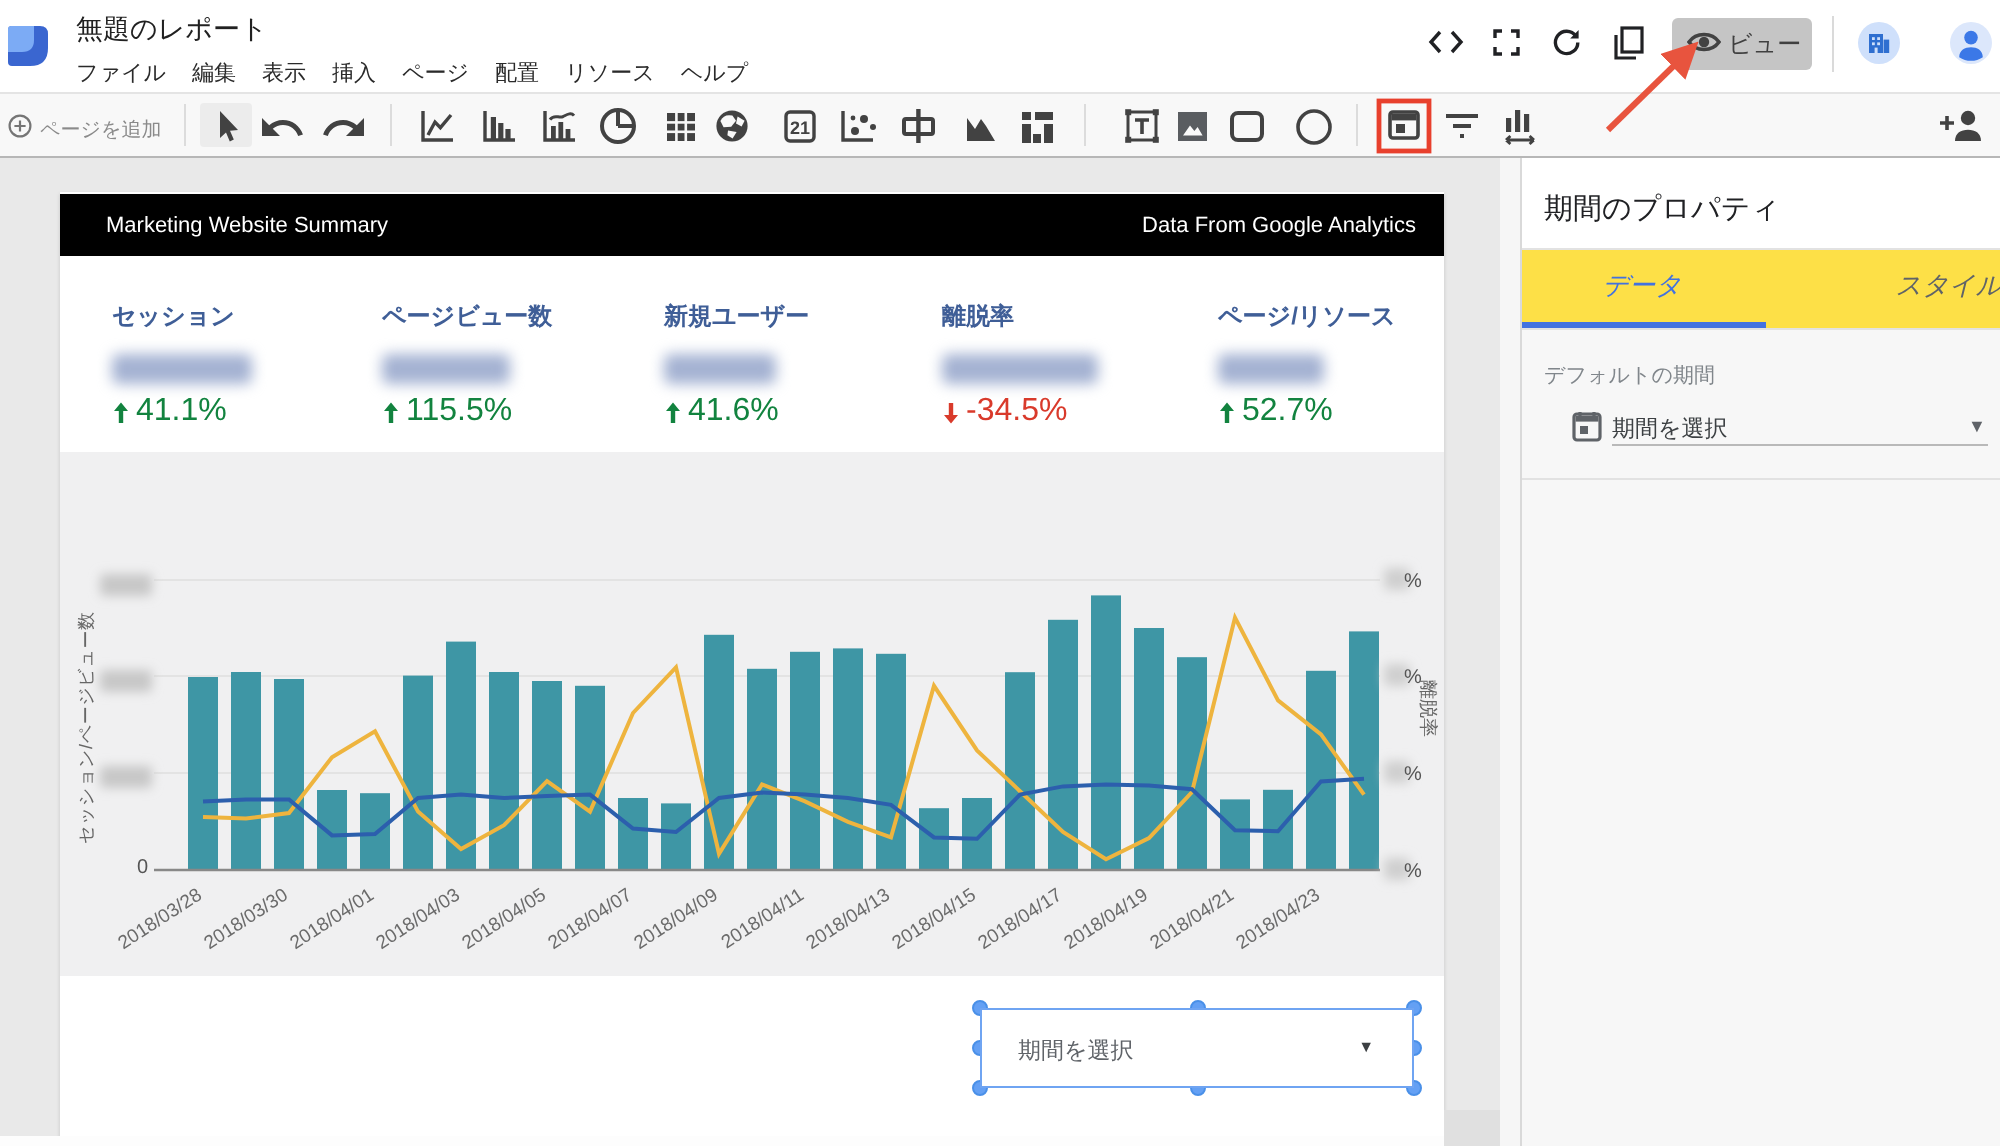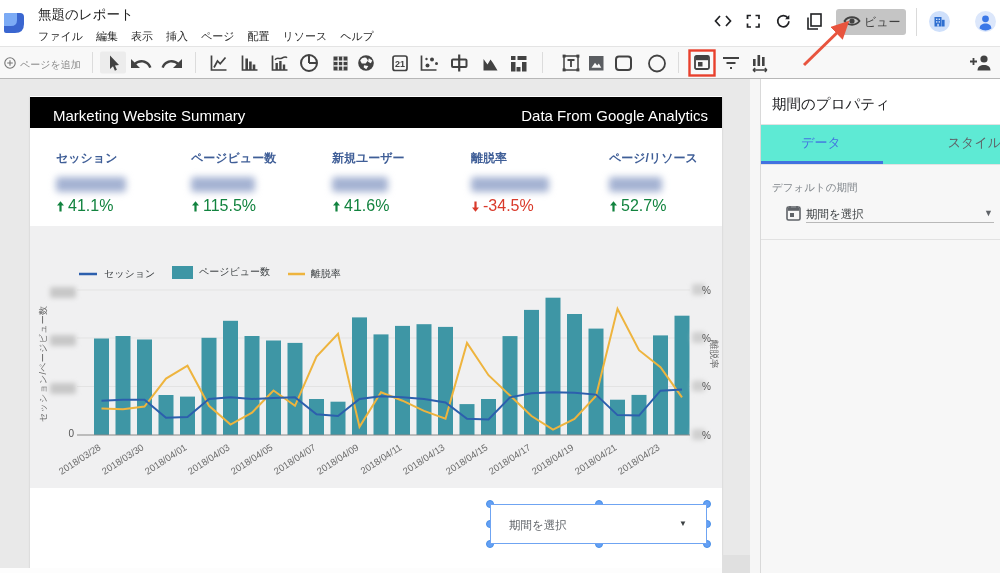--- a/index.html
+++ b/index.html
@@ -10,21 +10,21 @@
 #title{left:38px;top:6px;font-size:13.5px;color:#212121;}
 #menu{left:38px;top:29px;font-size:11px;color:#2a2a2a;}
 #menu span{margin-right:13px;}
 
 #toolbar{left:0;top:47px;width:1000px;height:31px;background:#f8f8f8;border-bottom:1px solid #b7b7b7;}
 .tdiv{position:absolute;top:5px;width:1px;height:21px;background:#dcdcdc;}
 #addpage{left:20px;top:11px;font-size:10px;color:#8a8a8a;}
 
 #canvas{left:0;top:79px;width:1000px;height:494px;background:#e9e9e9;}
 #page{left:30px;top:17px;width:692px;height:473px;background:#fff;box-shadow:0 1px 2px rgba(0,0,0,.15);}
-#phead{left:0;top:1px;width:692px;height:31px;background:#000;color:#fff;font-size:15px;}
+#phead{left:0;top:1px;width:692px;height:31px;background:#000;color:#fff;font-size:11px;}
 #phead .l{position:absolute;left:23px;top:10px;}
 #phead .r{position:absolute;right:14px;top:10px;}
 
 .sc{position:absolute;top:54px;width:135px;}
 .sc .lb{font-size:12px;color:#3f5e97;font-weight:bold;}
 .sc .val{margin-top:10px;height:15px;border-radius:3px;background:#a4b2d2;filter:blur(3.5px);}
 .sc .dl{margin-top:5px;font-size:16px;color:#12833f;display:flex;align-items:center;}
 .sc .dl.red{color:#d93a2b;}
 
 #chart{left:0;top:130px;width:692px;height:262px;background:#f0f0f1;}
@@ -34,21 +34,21 @@
 #rlab{position:absolute;left:690px;top:114px;transform-origin:0 0;transform:rotate(90deg);font-size:9.5px;color:#666;white-space:nowrap;}
 
 #dctl{left:460px;top:408px;width:217px;height:40px;background:#fff;border:1px solid #6fa4f2;box-sizing:border-box;}
 #dctl .txt{position:absolute;left:18px;top:13px;font-size:11.5px;color:#5f6368;}
 #dctl .car{position:absolute;right:19px;top:14px;font-size:8px;color:#3c4043;}
 .hd{position:absolute;width:6px;height:6px;border-radius:50%;background:#64a0f4;border:1px solid #4a90e8;}
 
 #panel{left:760px;top:79px;width:240px;height:494px;background:#f7f7f7;border-left:1px solid #d9d9d9;}
 #panel .sec1{position:absolute;left:0;top:0;width:240px;height:45px;background:#fff;border-bottom:1px solid #e2e2e2;}
 #panel h1{margin:0;position:absolute;left:11px;top:16px;font-size:14.5px;font-weight:normal;color:#202124;}
-#tabs{position:absolute;left:0;top:46px;width:240px;height:39px;background:#5eead4;border-bottom:1px solid #e2e2e2;}
+#tabs{position:absolute;left:0;top:46px;width:240px;height:39px;background:#fde047;border-bottom:1px solid #e2e2e2;font-style:italic;}
 #tabs .t1{position:absolute;left:0;top:0;width:120px;height:36px;line-height:36px;text-align:center;font-size:13px;color:#4272e0;}
 #tabs .t2{position:absolute;left:120px;top:0;width:120px;height:36px;line-height:36px;text-align:right;font-size:13px;color:#5f6368;}
 #tabs .ind{position:absolute;left:0;top:36px;width:122px;height:3px;background:#4272e0;}
 #psec{position:absolute;left:0;top:86px;width:240px;height:74px;border-bottom:1px solid #e2e2e2;}
 #psec .cap{position:absolute;left:11px;top:16px;font-size:10.5px;color:#80868b;}
 #psec .row{position:absolute;left:25px;top:39px;width:222px;height:28px;}
 #psec .rtxt{position:absolute;left:20px;top:3px;font-size:11.5px;color:#3c4043;}
 #psec .uline{position:absolute;left:20px;right:14px;top:17.5px;height:1px;background:#b9b9b9;}
 #psec .car{position:absolute;left:198px;top:4px;font-size:9px;color:#5f6368;}
 
@@ -273,31 +273,20 @@
           </svg>-34.5%</div>
       </div>
     <div class="sc" style="left:579px">
         <div class="lb">ページ/リソース</div>
         <div class="val" style="width:53px"></div>
         <div class="dl"><svg width="9" height="11" viewBox="0 0 9 11" style="margin-right:3px">
             <path d="M3.4 10.5 V4.5 H1 L4.5 0.2 L8 4.5 H5.6 V10.5 Z" fill="#12833f"></path>
           </svg>52.7%</div>
       </div>
     <div class="abs" id="chart">
-      <div id="legend">
-        <span class="it"><svg width="26" height="10" viewBox="0 0 26 10">
-              <line x1="1" y1="5" x2="19" y2="5" stroke="#2c5fad" stroke-width="2.5"></line>
-            </svg>セッション</span>
-        <span class="it"><svg width="27" height="13" viewBox="0 0 27 13">
-              <rect x="0" y="0" width="21" height="13" fill="#3e96a5"></rect>
-            </svg>ページビュー数</span>
-        <span class="it"><svg width="24" height="10" viewBox="0 0 24 10">
-              <line x1="1" y1="5" x2="18" y2="5" stroke="#eeb43e" stroke-width="2.5"></line>
-            </svg>離脱率</span>
-      </div>
       <div id="ylab">セッション/ページビュー数</div>
       <div id="rlab">離脱率</div>
       <svg width="692" height="262" viewBox="0 0 692 262">
         <defs>
             <filter id="b3" x="-60%" y="-60%" width="220%" height="220%">
               <feGaussianBlur stdDeviation="2.6"></feGaussianBlur>
             </filter>
           </defs>
         <line x1="47" y1="64" x2="660" y2="64" stroke="#e3e3e3" stroke-width="1"></line>
           <line x1="47" y1="112" x2="660" y2="112" stroke="#e3e3e3" stroke-width="1"></line>

